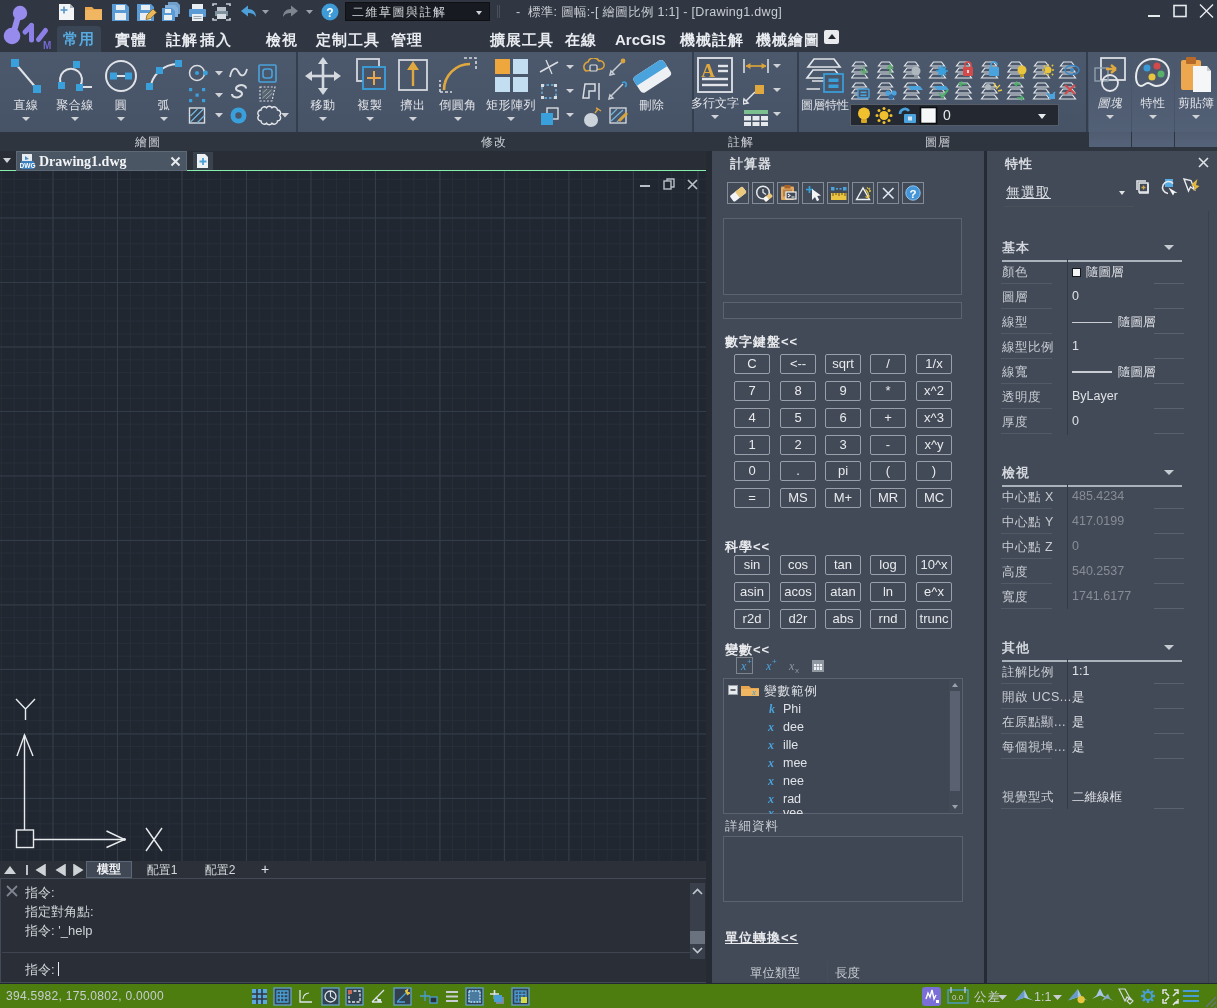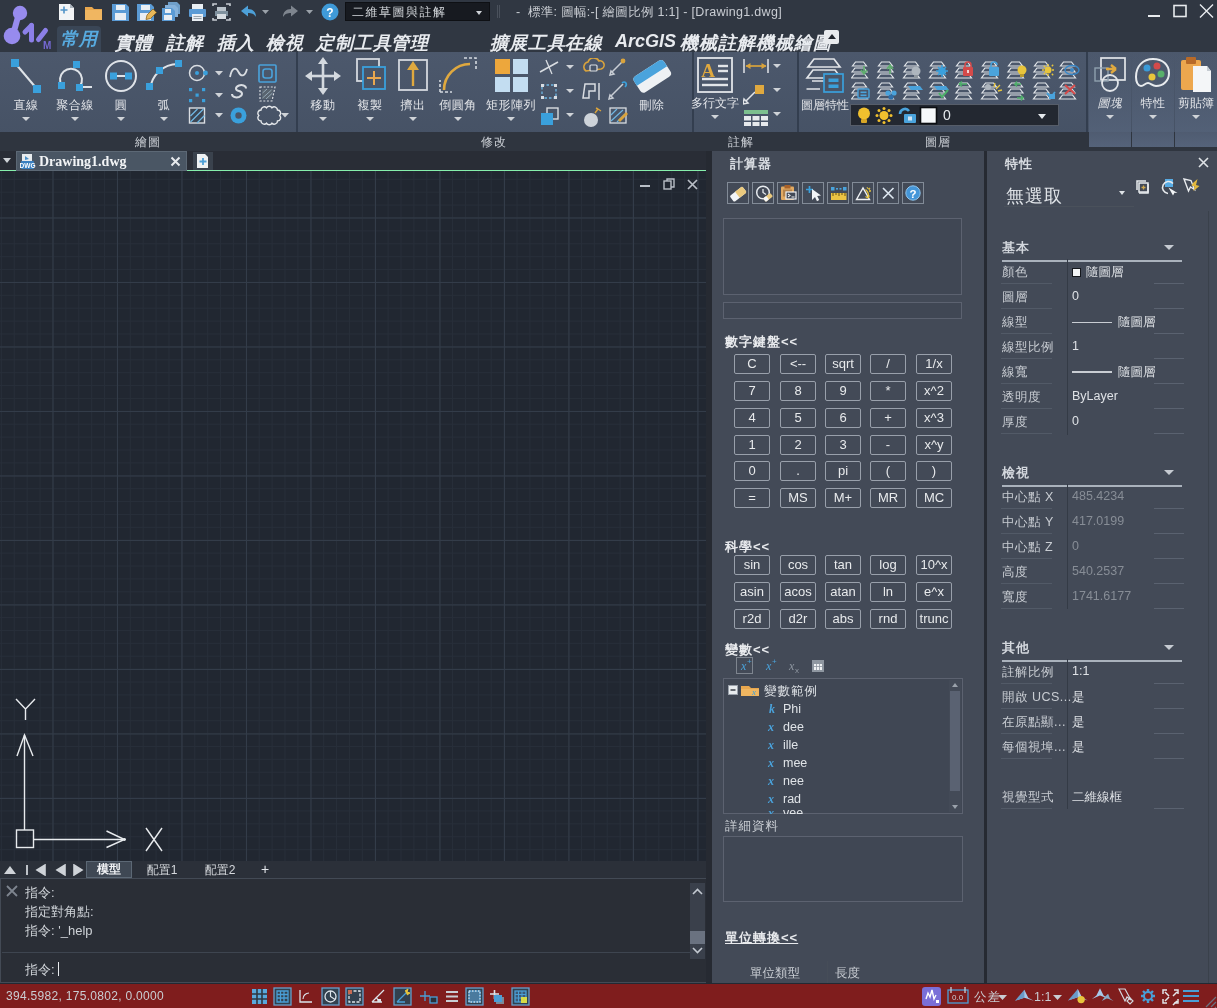--- a/index.html
+++ b/index.html
@@ -9,36 +9,36 @@
 #titlebar{position:absolute;left:0;top:0;width:1217px;height:24px;background:#303742;}
 #menubar{position:absolute;left:0;top:24px;width:1217px;height:28px;background:#303742;}
 #ribbon{position:absolute;left:0;top:52px;width:1217px;height:99px;background:linear-gradient(#4c586c,#455164);}
 #ribbon .strip{position:absolute;left:0;top:80px;width:1217px;height:19px;background:#2f353f;}
 .gsep{position:absolute;top:0;width:2px;height:80px;background:#333e4f;}
 .glabel{position:absolute;top:82px;font-size:12px;color:#ccd0d6;transform:translateX(-50%);letter-spacing:1px;}
 .bigbtn{position:absolute;top:2px;height:78px;text-align:center;color:#e3e5e9;font-size:12px;}
 .bigbtn .ic{display:block;margin:2px auto 0;}
 .bigbtn .tx{display:block;margin-top:1px;letter-spacing:0.5px;}
 .bigbtn .ar{display:block;margin:0 auto;width:0;height:0;border-left:4px solid transparent;border-right:4px solid transparent;border-top:4px solid #cfd3d8;margin-top:3px;}
-.tab{display:inline-block;font-size:18px;font-weight:bold;color:#e8ebef;letter-spacing:1px;font-style:italic;}
+.tab{display:inline-block;font-size:15px;font-weight:bold;color:#e8ebef;letter-spacing:1px;}
 .darr{display:inline-block;width:0;height:0;border-left:3.5px solid transparent;border-right:3.5px solid transparent;border-top:4px solid #cfd3d8;vertical-align:middle;}
 #docstrip{position:absolute;left:0;top:151px;width:710px;height:20px;background:#292d36;border-bottom:1px solid #86efac;}
 #canvas{position:absolute;left:0;top:171px;width:710px;height:690px;background-color:#212731;
  background-image:
   linear-gradient(to right,#333c49 1px,transparent 1px),
   linear-gradient(to bottom,#333c49 1px,transparent 1px),
   linear-gradient(to right,#272e39 1px,transparent 1px),
   linear-gradient(to bottom,#272e39 1px,transparent 1px);
  background-size:64.5px 100%,100% 64.5px,12.9px 100%,100% 12.9px;
  background-position:52.5px 0,0 46.5px,0.9px 0,0 7.8px;}
 #layouttabs{position:absolute;left:0;top:861px;width:710px;height:17px;background:#2b3039;font-size:12px;color:#d6d9dd;}
 #cmd{position:absolute;left:0;top:878px;width:710px;height:105px;background:#2a2e36;border:1px solid #434a55;font-size:13px;color:#ced2d7;}
 #calc{position:absolute;left:712px;top:151px;width:300px;height:832px;background:#434a57;color:#d6dade;}
 #props{position:absolute;left:987px;top:151px;width:230px;height:832px;background:#434a57;color:#ccd0d6;}
-#status{position:absolute;left:0;top:983px;width:1217px;height:25px;background:#7f1d1d;border-top:1px solid #232933;color:#c9cdd2;font-size:12px;}
+#status{position:absolute;left:0;top:983px;width:1217px;height:25px;background:#4d7c0f;border-top:1px solid #232933;color:#c9cdd2;font-size:12px;}
 .cbtn{position:absolute;border:1px solid #99a0ab;border-radius:2px;color:#e8eaec;font-size:13px;text-align:center;background:transparent;}
 .sect{position:absolute;font-weight:bold;font-size:13px;color:#e8eaed;letter-spacing:1px;}
 .pbox{position:absolute;background:#404754;border:1px solid #5c6270;}
 .prow{position:absolute;left:15px;width:202px;height:25px;font-size:12.5px;}
 .prow .lb{position:absolute;left:0;top:5px;color:#c9cdd3;letter-spacing:0.5px;}
 .prow .vl{position:absolute;left:70px;top:5px;color:#dfe2e6;}
 .prow .sep{position:absolute;left:-1px;right:152px;bottom:0;border-bottom:1px solid #525a67;}
 .prow .sep2{position:absolute;left:152px;width:30px;bottom:0;border-bottom:1px solid #5a6270;}
 .phead{position:absolute;left:15px;width:180px;font-size:13px;font-weight:bold;color:#d3d7dd;letter-spacing:1px;border-bottom:2px solid #aab2bc;padding-bottom:3px;}
 .phead .pa{position:absolute;right:8px;top:6px;width:0;height:0;border-left:5px solid transparent;border-right:5px solid transparent;border-top:5px solid #c6cbd2;}
@@ -129,21 +129,21 @@
   <svg class="abs" style="left:1110px;top:0;" width="107" height="24" viewBox="0 0 107 24">
     <path d="M38 16h12" stroke="#e8ebee" stroke-width="2"></path>
     <rect x="64" y="5.5" width="12" height="11" fill="none" stroke="#e8ebee" stroke-width="1.6"></rect>
     <path d="M90 4.5l13 13M103 4.5l-13 13" stroke="#e8ebee" stroke-width="1.4"></path>
   </svg>
 </div>
 <div id="menubar">
   <div class="abs" style="left:57px;top:2px;width:44px;height:26px;background:#3a4656;border-radius:4px 4px 0 0;text-align:center;"><span class="tab" style="color:#57aadf;line-height:26px;">常用</span></div>
   <span class="tab" style="position:absolute;left:115px;top:7px;">實體</span>
   <span class="tab" style="position:absolute;left:166px;top:7px;">註解</span>
-  <span class="tab" style="position:absolute;left:217px;top:7px;">插入</span>
+  <span class="tab" style="position:absolute;left:200px;top:7px;">插入</span>
   <span class="tab" style="position:absolute;left:266px;top:7px;">檢視</span>
   <span class="tab" style="position:absolute;left:316px;top:7px;">定制工具</span>
   <span class="tab" style="position:absolute;left:391px;top:7px;">管理</span>
   <span class="tab" style="position:absolute;left:440px;top:7px;margin-top:22px;">輸出</span>
   <span class="tab" style="position:absolute;left:490px;top:7px;">擴展工具</span>
   <span class="tab" style="position:absolute;left:565px;top:7px;">在線</span>
   <span class="tab" style="position:absolute;left:615px;top:7px;letter-spacing:0;">ArcGIS</span>
   <span class="tab" style="position:absolute;left:680px;top:7px;">機械註解</span>
   <span class="tab" style="position:absolute;left:756px;top:7px;">機械繪圖</span>
   <div class="abs" style="left:824px;top:6px;width:15px;height:14px;background:#e8eaed;border-radius:2px;">
@@ -775,21 +775,21 @@
   <div class="sect" style="left:13px;top:778px;text-decoration:underline;">單位轉換&lt;&lt;</div>
   <div style="position:absolute;left:38px;top:814px;font-size:12.5px;color:#c9cdd3;">單位類型</div>
   <div style="position:absolute;left:115px;top:810px;width:1px;height:22px;background:#464d58;"></div>
   <div style="position:absolute;left:123px;top:814px;font-size:12.5px;color:#c9cdd3;">長度</div>
 </div>
 <div id="props">
   <div style="position:absolute;left:18px;top:4px;font-size:13px;font-weight:bold;color:#d8dce1;letter-spacing:1px;">特性</div>
   <svg style="position:absolute;right:8px;top:6px;" width="11" height="11" viewBox="0 0 11 11">
       <path d="M1 1l9 9M10 1l-9 9" stroke="#dfe3e7" stroke-width="1.6"></path>
     </svg>
-  <div style="position:absolute;left:19px;top:33px;font-size:18px;color:#dfe3e7;letter-spacing:1px;">無選取</div>
+  <div style="position:absolute;left:19px;top:33px;font-size:14px;color:#dfe3e7;letter-spacing:1px;text-decoration:underline;">無選取</div>
   <span class="darr" style="position:absolute;left:132px;top:40px;border-top-color:#dfe3e7;"></span>
   <div style="position:absolute;left:17px;top:55px;width:130px;border-bottom:1px solid #4a515b;"></div>
   <svg style="position:absolute;left:147px;top:26px;" width="66" height="26" viewBox="0 0 66 26">
 
     <g stroke="#e8ebee" fill="none" stroke-width="1.5">
       <path d="M3 13 V4 H12 M14 7 V16 H5"></path>
     </g>
     <rect x="5" y="6" width="9" height="9" fill="none" stroke="#e8ebee" stroke-width="1.5"></rect>
     <path d="M7.5 10.5 h4 M9.5 8.5 v4" stroke="#cfa94e" stroke-width="1.3"></path>
     <g transform="translate(24,0)">

